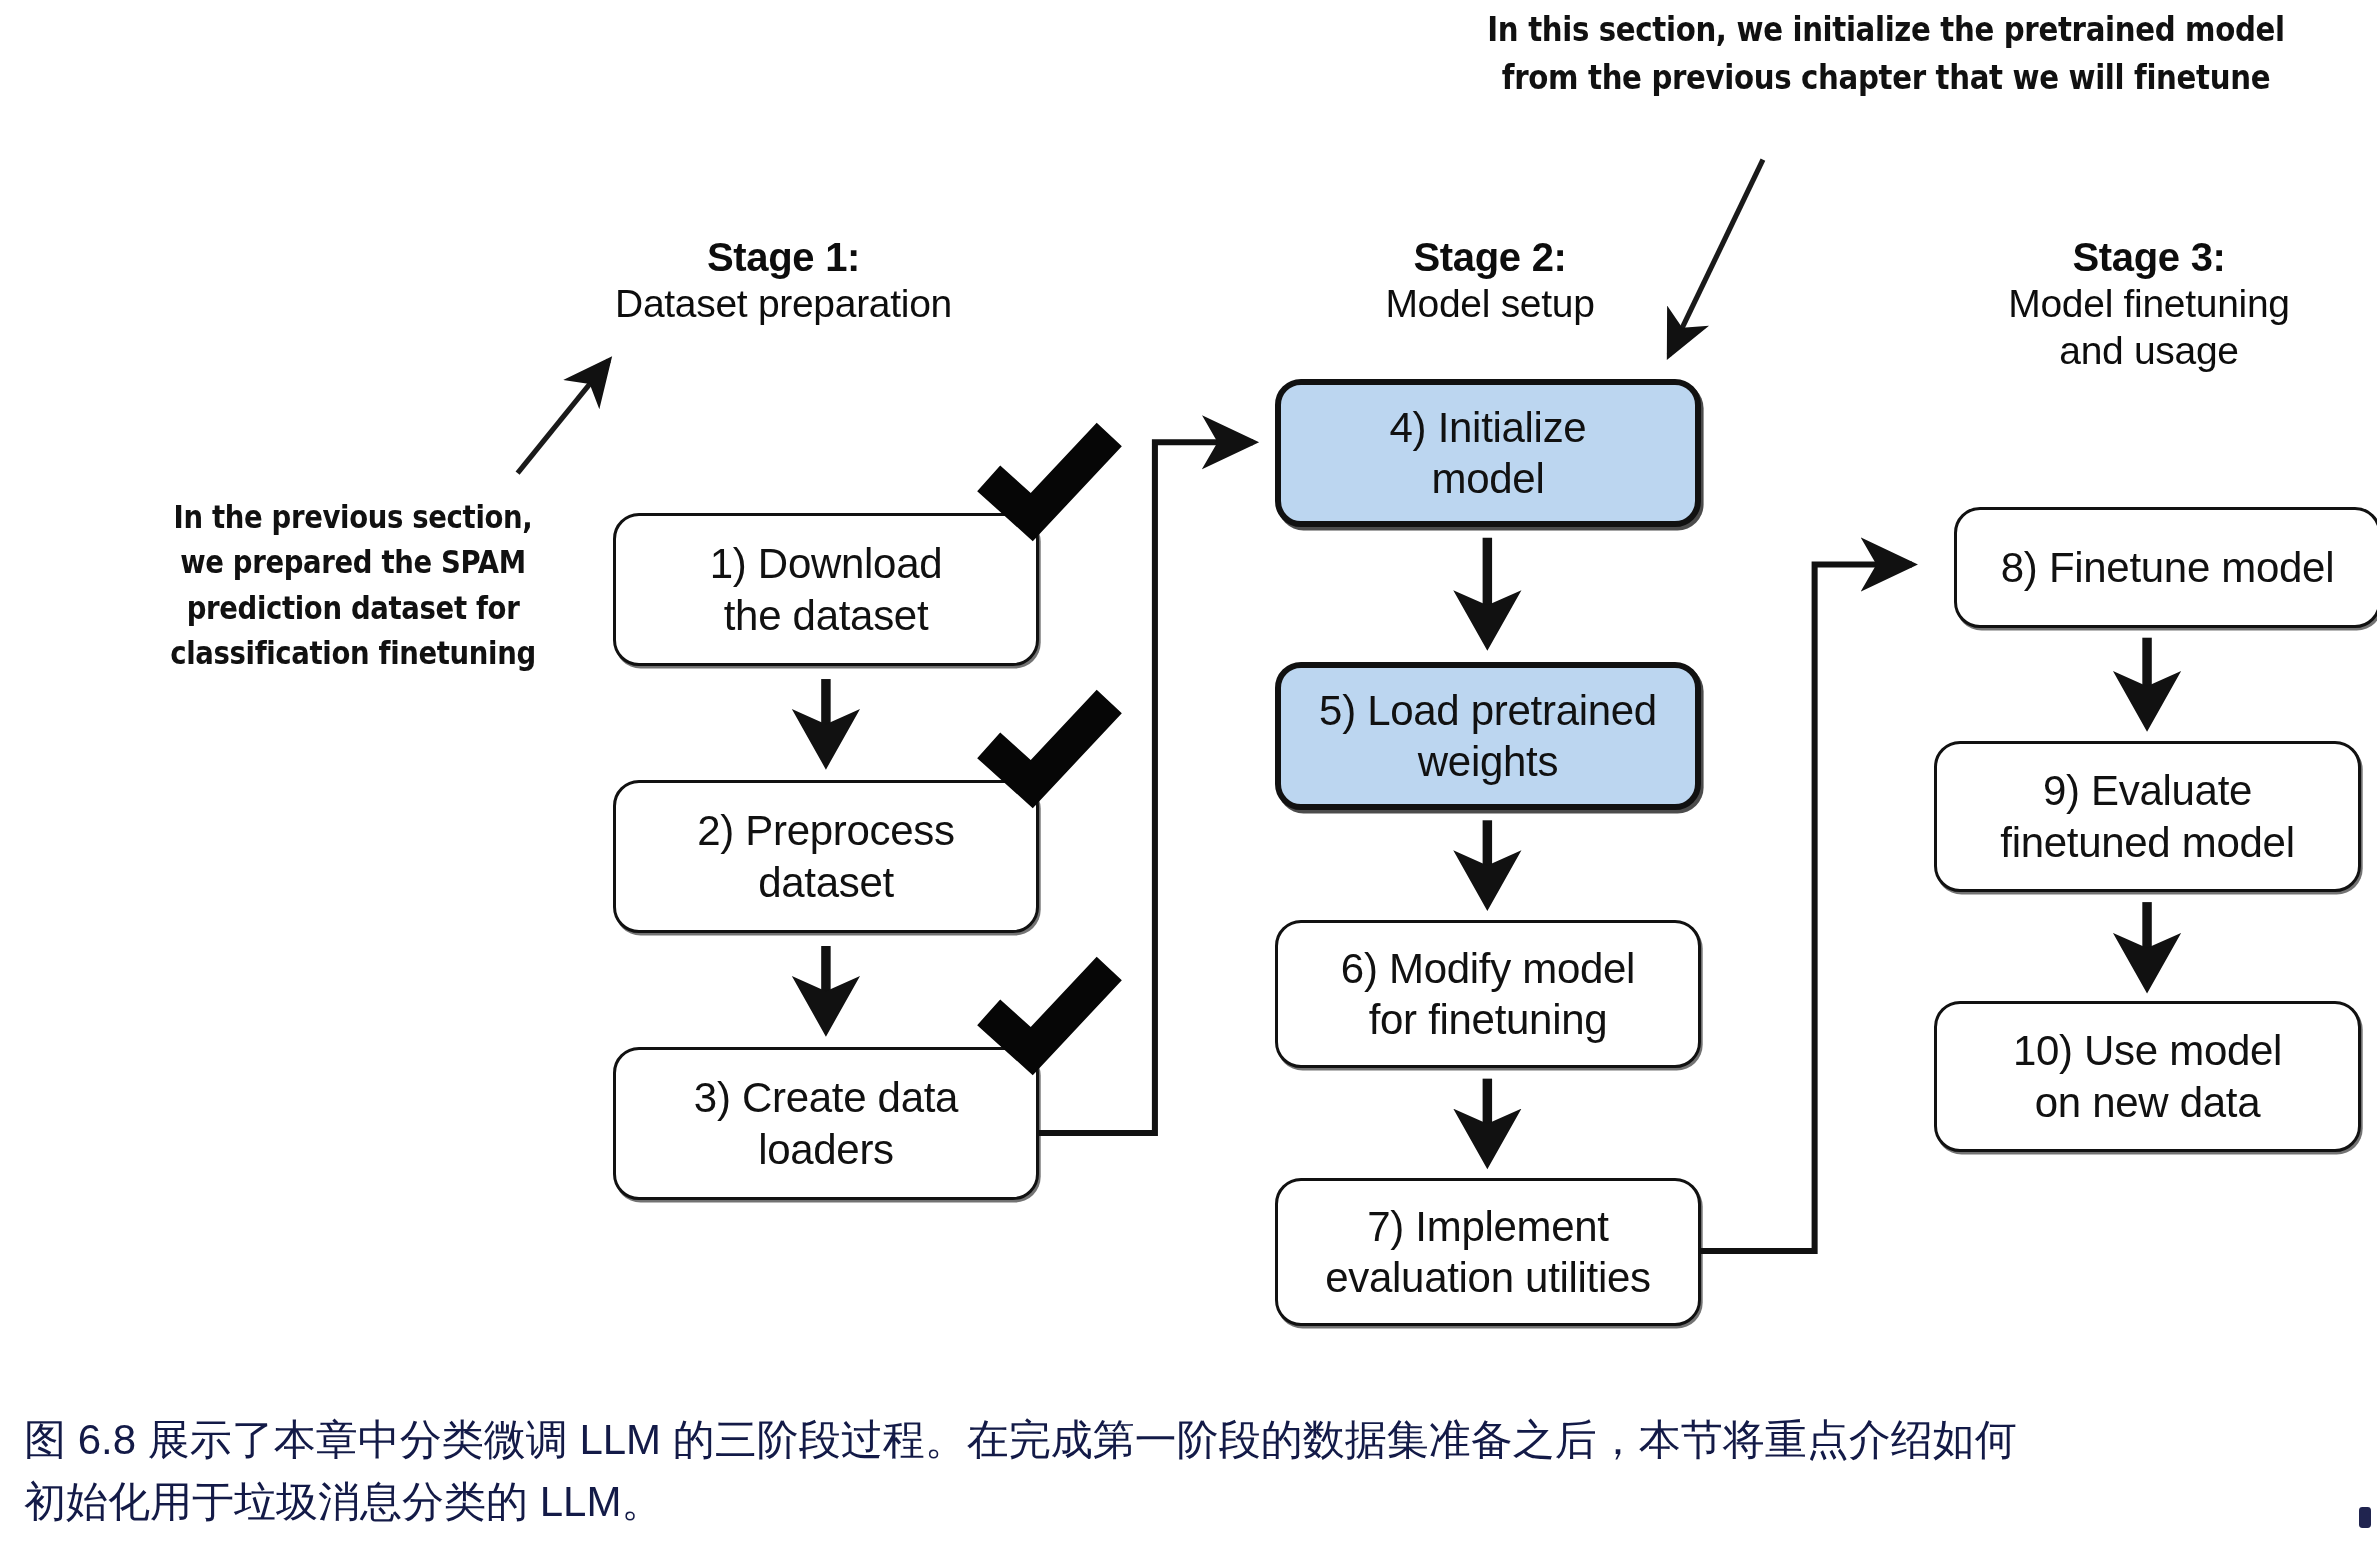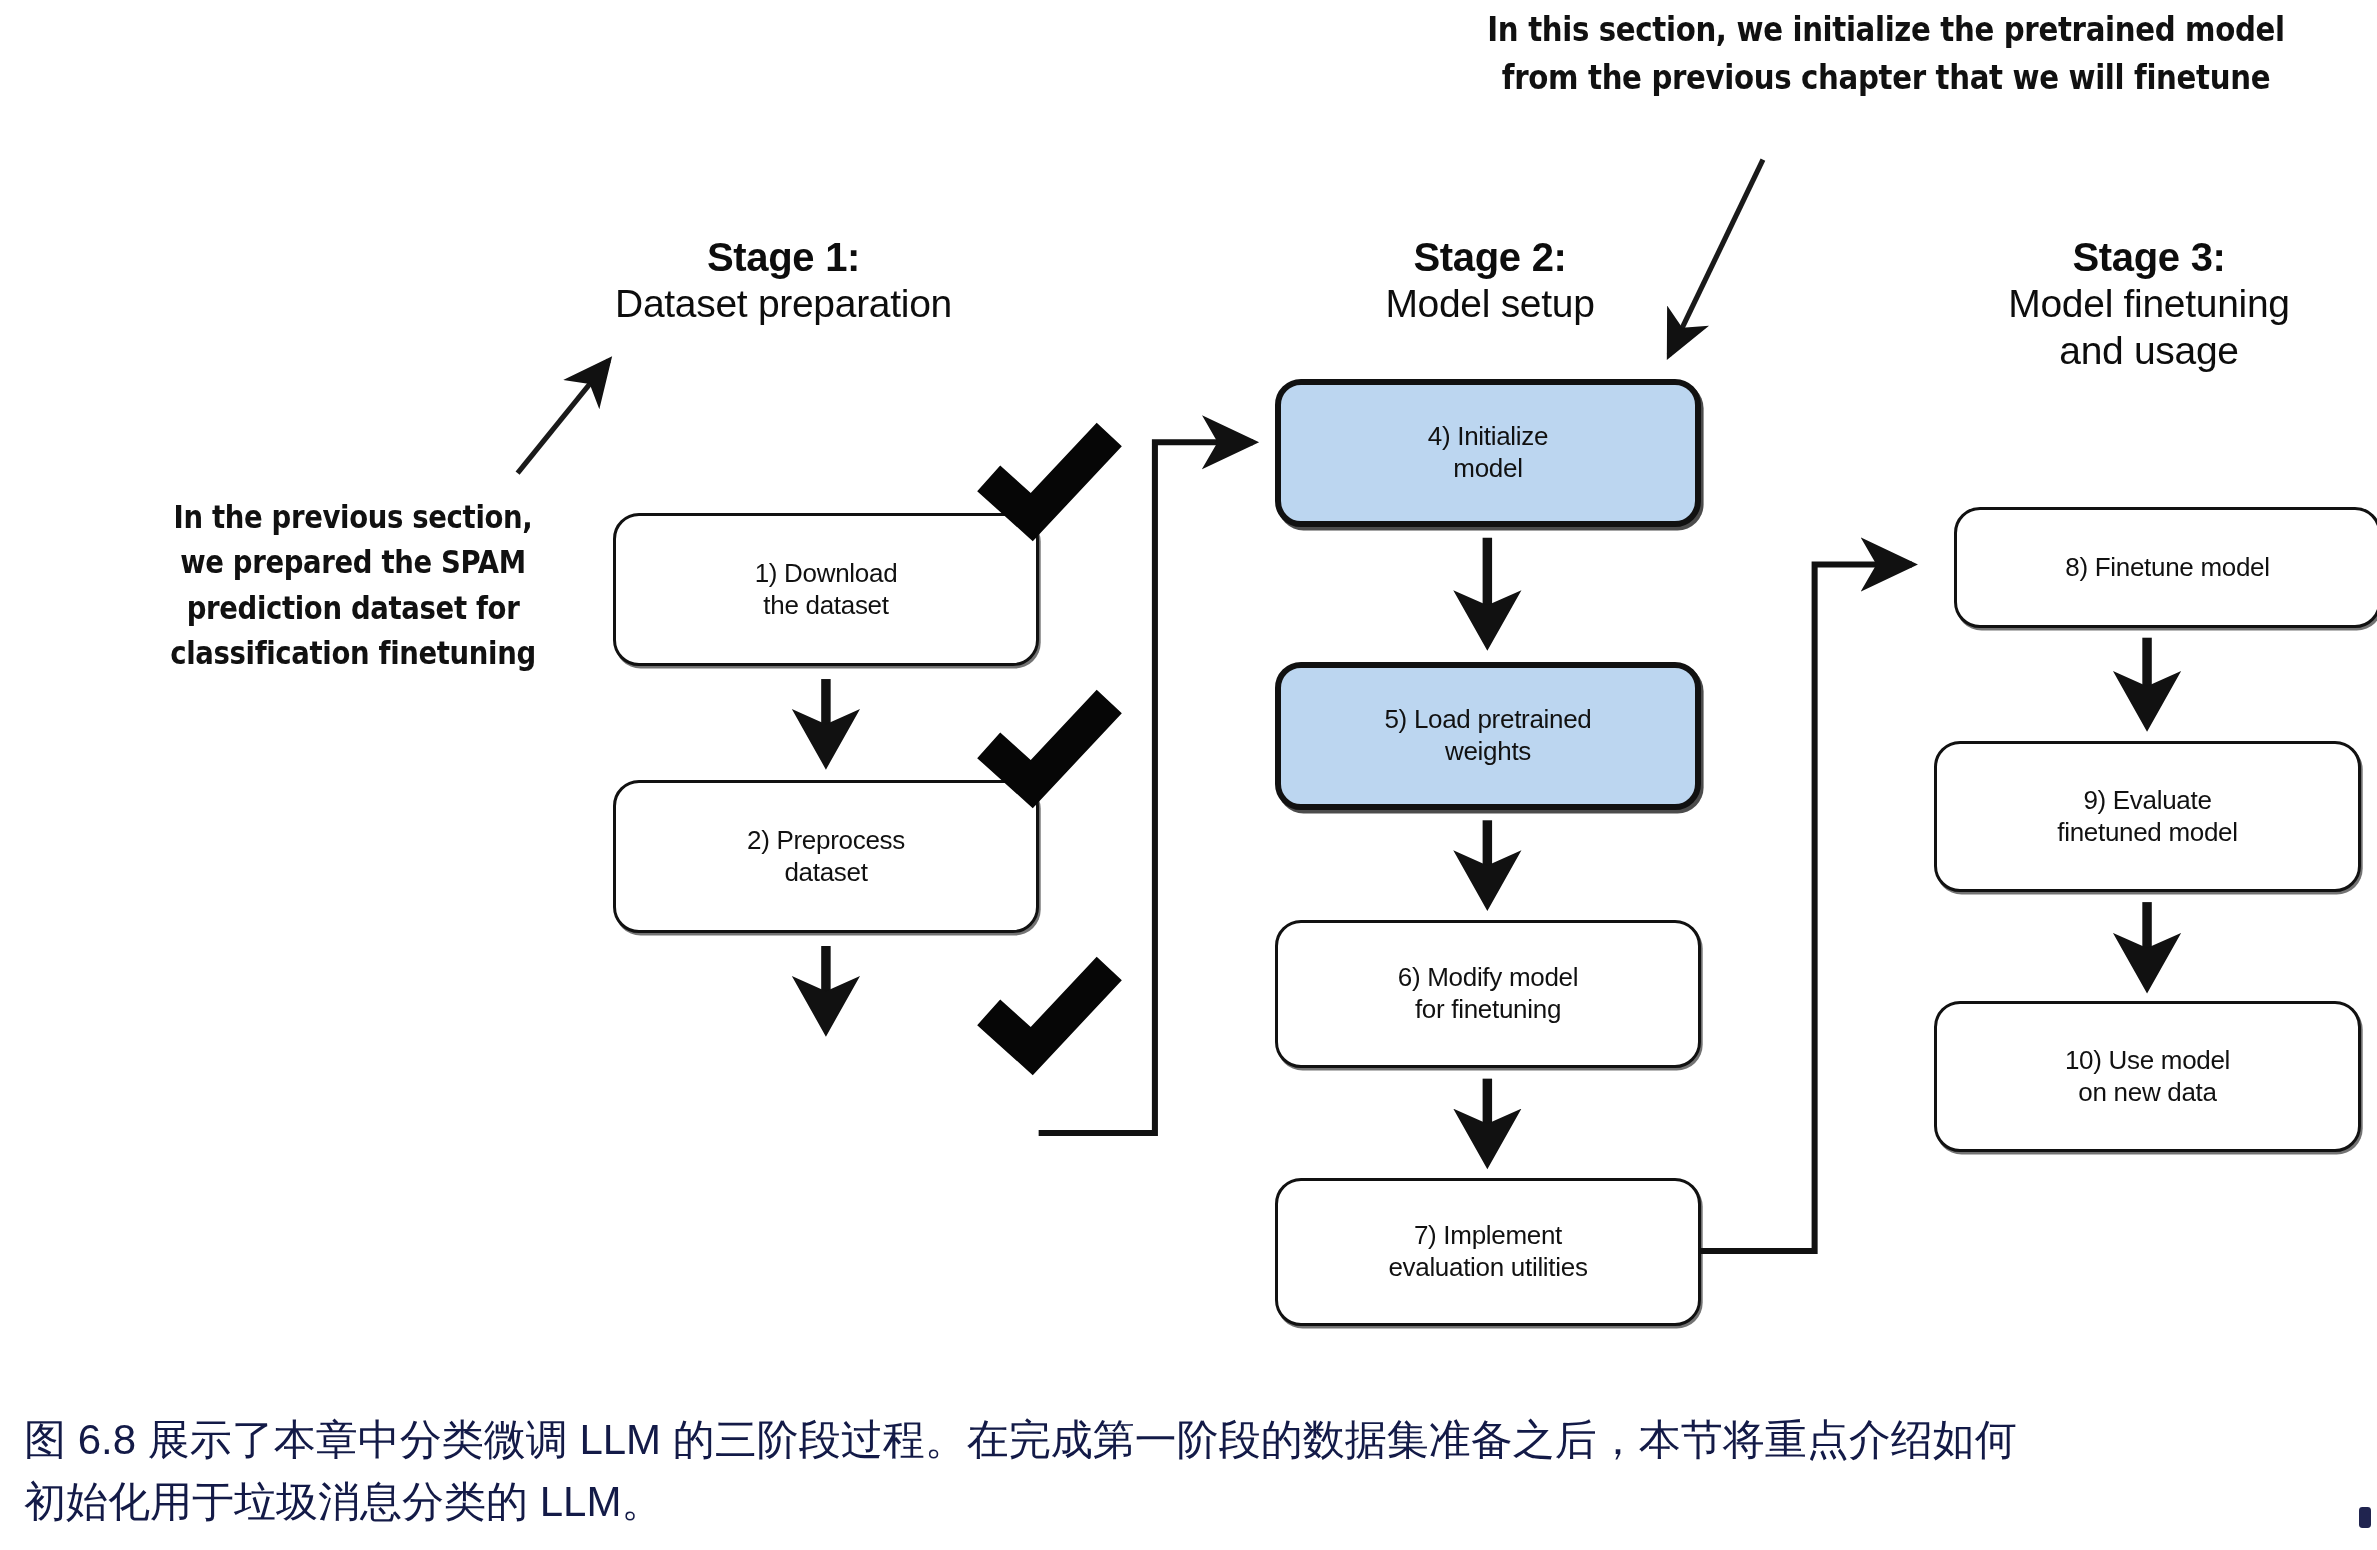--- a/index.html
+++ b/index.html
@@ -77,21 +77,21 @@
   .flow-box {
     position: absolute;
     box-sizing: border-box;
     border: 3.4px solid #111111;
     border-radius: 26px;
     background: #ffffff;
     display: flex;
     align-items: center;
     justify-content: center;
     text-align: center;
-    font-size: 26px;
+    font-size: 42px;
     line-height: 1.22;
     color: #111111;
     letter-spacing: -0.3px;
     white-space: pre-line;
     box-shadow: 1.7px 2.6px 0 rgba(0,0,0,0.55);
   }
   .flow-box.highlight {
     background: #bcd6f0;
     border-width: 6px;
     box-shadow: 2.6px 3.4px 0 rgba(0,0,0,0.7);
@@ -168,20 +168,22 @@
   <div class="stage-head" id="stage-head-3">
     <span class="stage-title">Stage 3:</span>
     <span class="stage-sub">Model finetuning
 and usage</span>
   </div>
 
   <div class="flow-box" id="box-1">1) Download
 the dataset</div>
   <div class="flow-box" id="box-2">2) Preprocess
 dataset</div>
+  <div class="flow-box" id="box-3">3) Create data
+loaders</div>
 
   <div class="flow-box highlight" id="box-4">4) Initialize
 model</div>
   <div class="flow-box highlight" id="box-5">5) Load pretrained
 weights</div>
   <div class="flow-box" id="box-6">6) Modify model
 for finetuning</div>
   <div class="flow-box" id="box-7">7) Implement
 evaluation utilities</div>
 

